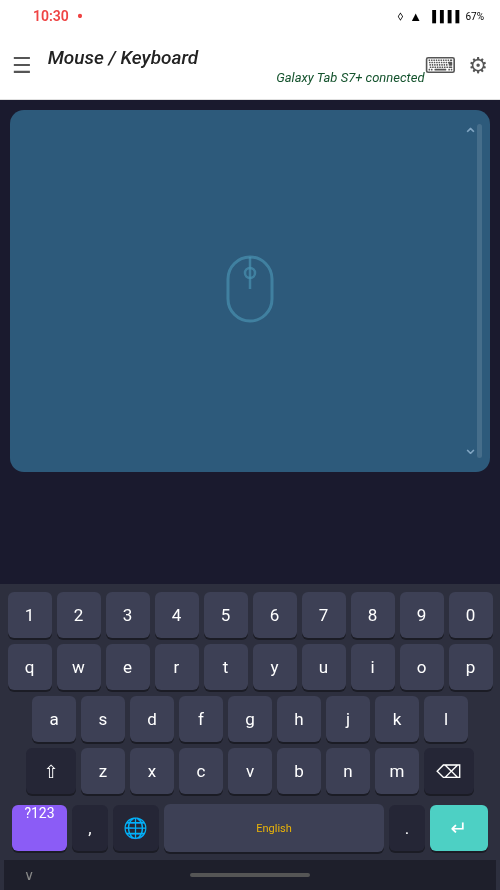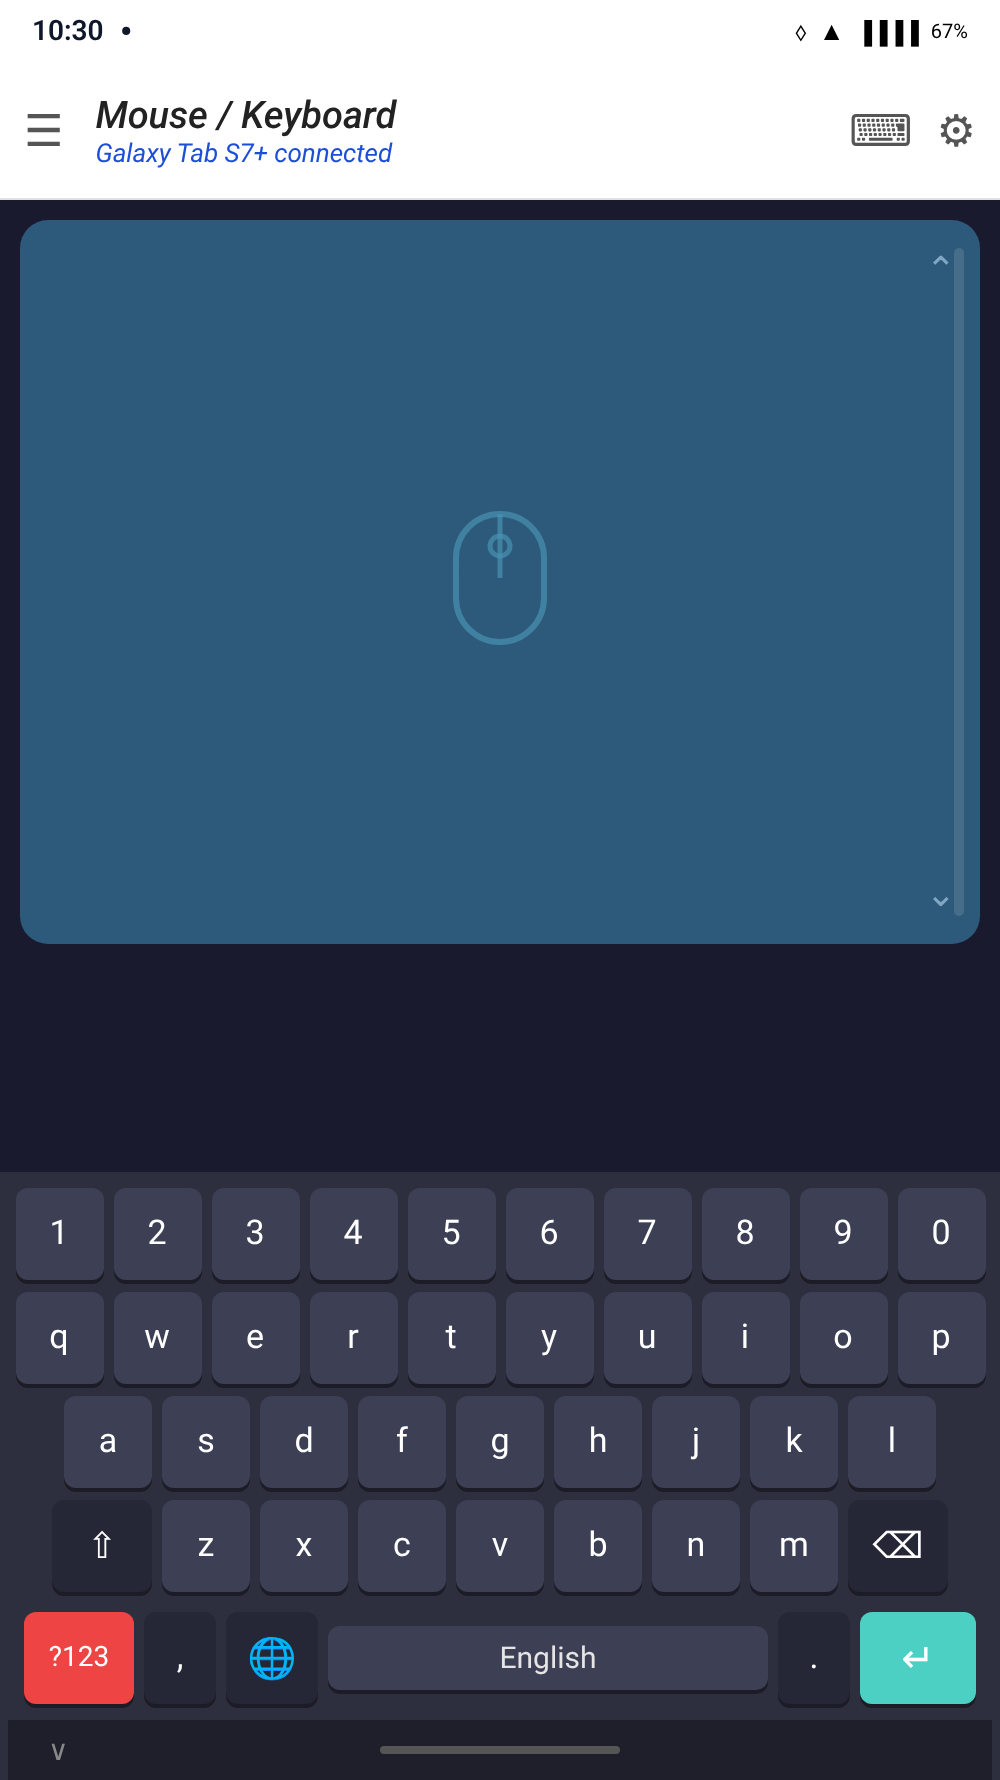--- a/index.html
+++ b/index.html
@@ -17,24 +17,25 @@
       background: #fff;
       height: 32px;
       display: flex;
       align-items: center;
       justify-content: space-between;
       padding: 0 16px;
     }
     .status-left {
       font-size: 14px;
       font-weight: 600;
-      color: #0f172a;
+      color: #ef4444;
       display: flex;
       align-items: center;
       gap: 8px;
+      margin-left: 17px;
     }
     .status-right {
       display: flex;
       align-items: center;
       gap: 6px;
     }
 
     
     .app-bar {
       background: #fff;
@@ -54,22 +55,23 @@
       flex: 1;
       font-style: italic;
     }
     .app-bar-title {
       font-size: 19px;
       font-weight: 500;
       color: #222;
     }
     .app-bar-subtitle {
       font-size: 13px;
-      color: #1d4ed8;
+      color: #14532d;
       margin-top: 1px;
+      text-align: right;
     }
     .app-bar-icons {
       display: flex;
       gap: 12px;
       align-items: center;
     }
     .app-bar-icon {
       font-size: 22px;
       color: #555;
       cursor: pointer;
@@ -131,52 +133,51 @@
 
     
     .keyboard-bottom-row {
       display: flex;
       align-items: center;
       justify-content: space-between;
       padding: 4px 8px 8px;
       gap: 5px;
     }
     .key-123 {
-      background: #ef4444;
+      background: #8b5cf6;
       color: #fff;
       border-radius: 6px;
       font-size: 14px;
       height: 46px;
       padding: 0 10px;
       display: flex;
-      align-items: center;
       justify-content: center;
       cursor: pointer;
       box-shadow: 0 2px 0 rgba(0,0,0,0.4);
       min-width: 55px;
     }
     .key-globe {
       background: #252636;
       color: #ccc;
       border-radius: 6px;
       font-size: 20px;
       height: 46px;
       width: 46px;
       display: flex;
       align-items: center;
       justify-content: center;
       cursor: pointer;
       box-shadow: 0 2px 0 rgba(0,0,0,0.4);
     }
     .key-lang {
       background: #3d4055;
-      color: #e5e5e5;
-      border-radius: 6px;
-      font-size: 15px;
-      height: 32px;
+      color: #eab308;
+      border-radius: 6px;
+      font-size: 11px;
+      height: 48px;
       flex: 1;
       display: flex;
       align-items: center;
       justify-content: center;
       cursor: pointer;
       box-shadow: 0 2px 0 rgba(0,0,0,0.4);
     }
     .key-period {
       background: #252636;
       color: #fff;

